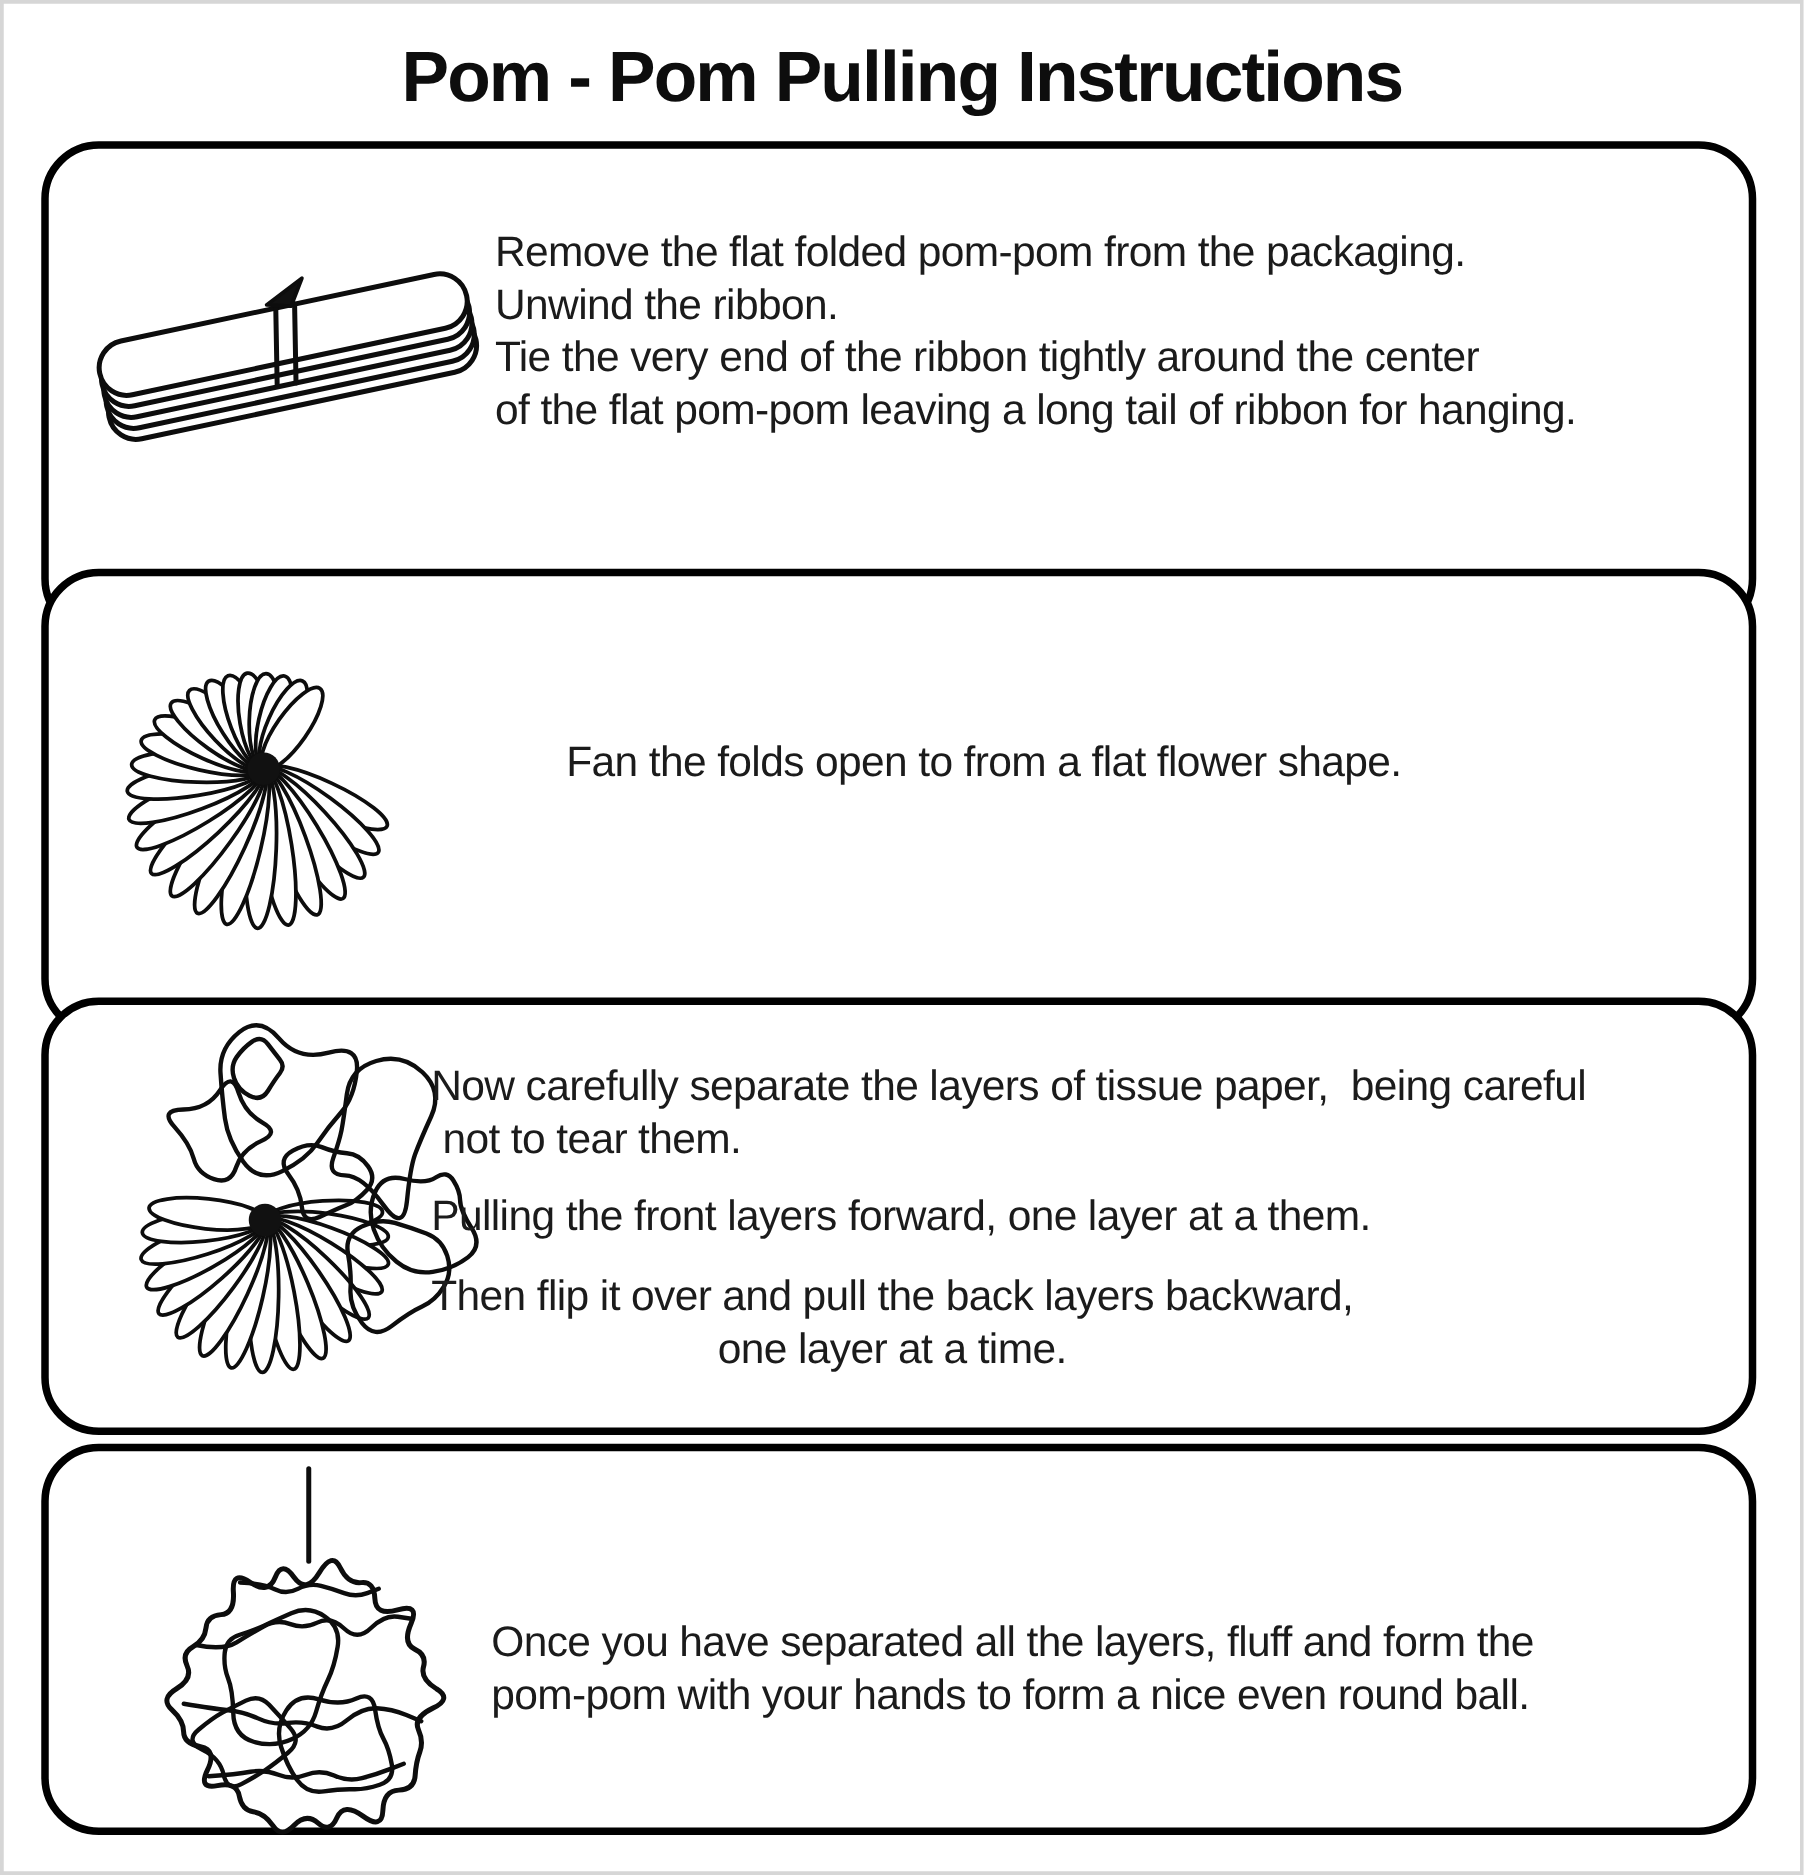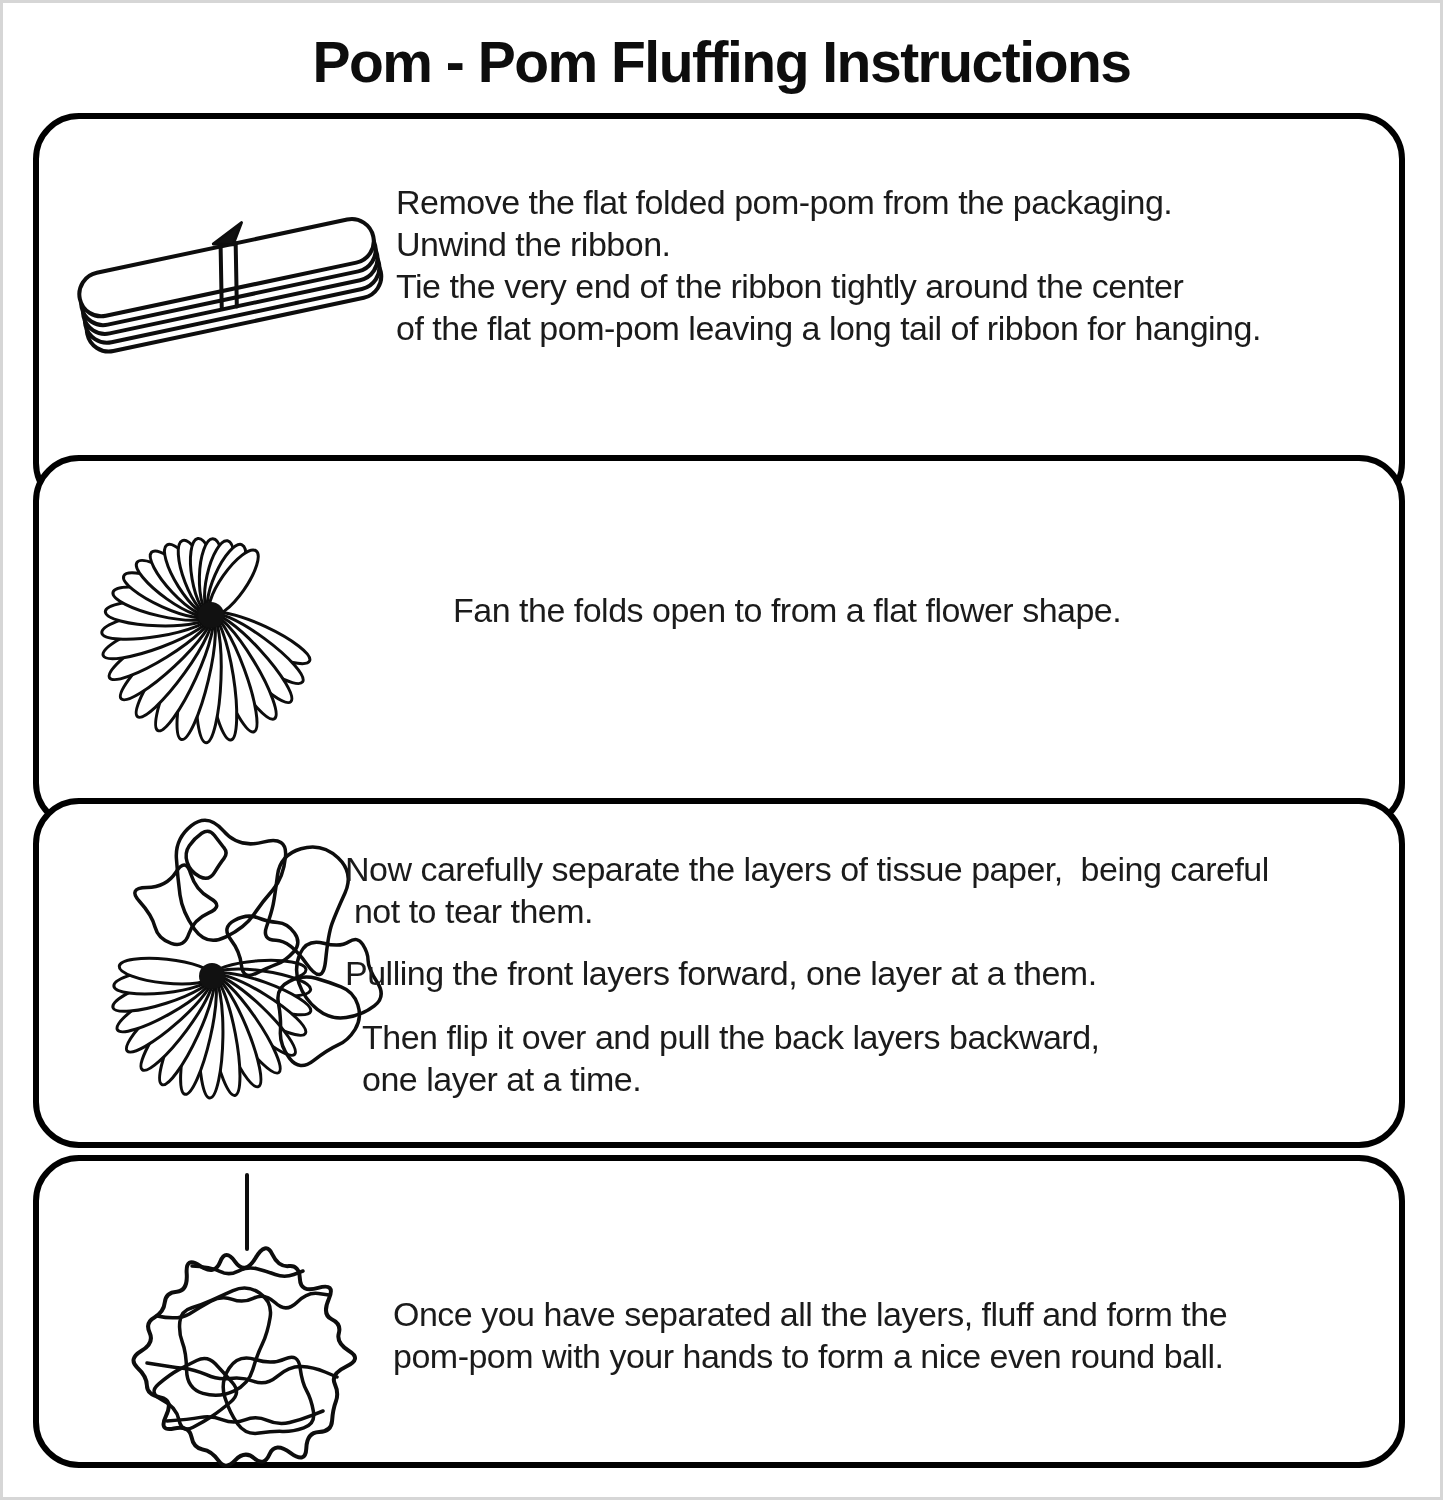--- a/index.html
+++ b/index.html
@@ -41,35 +41,35 @@
     font-size:34px;
     line-height:42px;
     letter-spacing:-0.5px;
     white-space:pre-wrap;
     color:#1b1b1b;
   }
   #step1 .step-text{left:357px;top:62px;}
   #step2 .step-text{left:414px;top:128px;}
   #step3 .t-p1{left:306px;top:44px;}
   #step3 .t-p2{left:306px;top:148px;}
-  #step3 .t-p3{left:323px;top:212px;}
+  #step3 .t-p3{left:306px;top:212px;text-align:center;}
   #step4 .step-text{left:354px;top:132px;}
   .illus{position:absolute;}
   .illus svg{overflow:visible;display:block;}
   #illus1{left:22px;top:50px;}
   #illus2{left:20px;top:26px;}
   #illus3{left:20px;top:14px;}
   #illus4{left:28px;top:10px;}
 </style>
 </head>
 <body>
 
 <div class="page">
 
-  <h1 class="title">Pom - Pom Fluffing Instructions</h1>
+  <h1 class="title">Pom - Pom Pulling Instructions</h1>
 
   <section class="step" id="step1">
     <div class="illus" id="illus1">
       <svg id="svg1" width="340" height="240" viewBox="0 0 340 240">
           <g transform="rotate(-12 170 110)">
             <rect x="18" y="112" width="300" height="44" rx="22" ry="22" fill="#ffffff" stroke="#0d0d0d" stroke-width="4"></rect>
             <rect x="18" y="103" width="300" height="44" rx="22" ry="22" fill="#ffffff" stroke="#0d0d0d" stroke-width="4"></rect>
             <rect x="18" y="94" width="300" height="44" rx="22" ry="22" fill="#ffffff" stroke="#0d0d0d" stroke-width="4"></rect>
             <rect x="18" y="85" width="300" height="44" rx="22" ry="22" fill="#ffffff" stroke="#0d0d0d" stroke-width="4"></rect>
             <rect x="18" y="76" width="300" height="44" rx="22" ry="22" fill="#ffffff" stroke="#0d0d0d" stroke-width="4"></rect>

